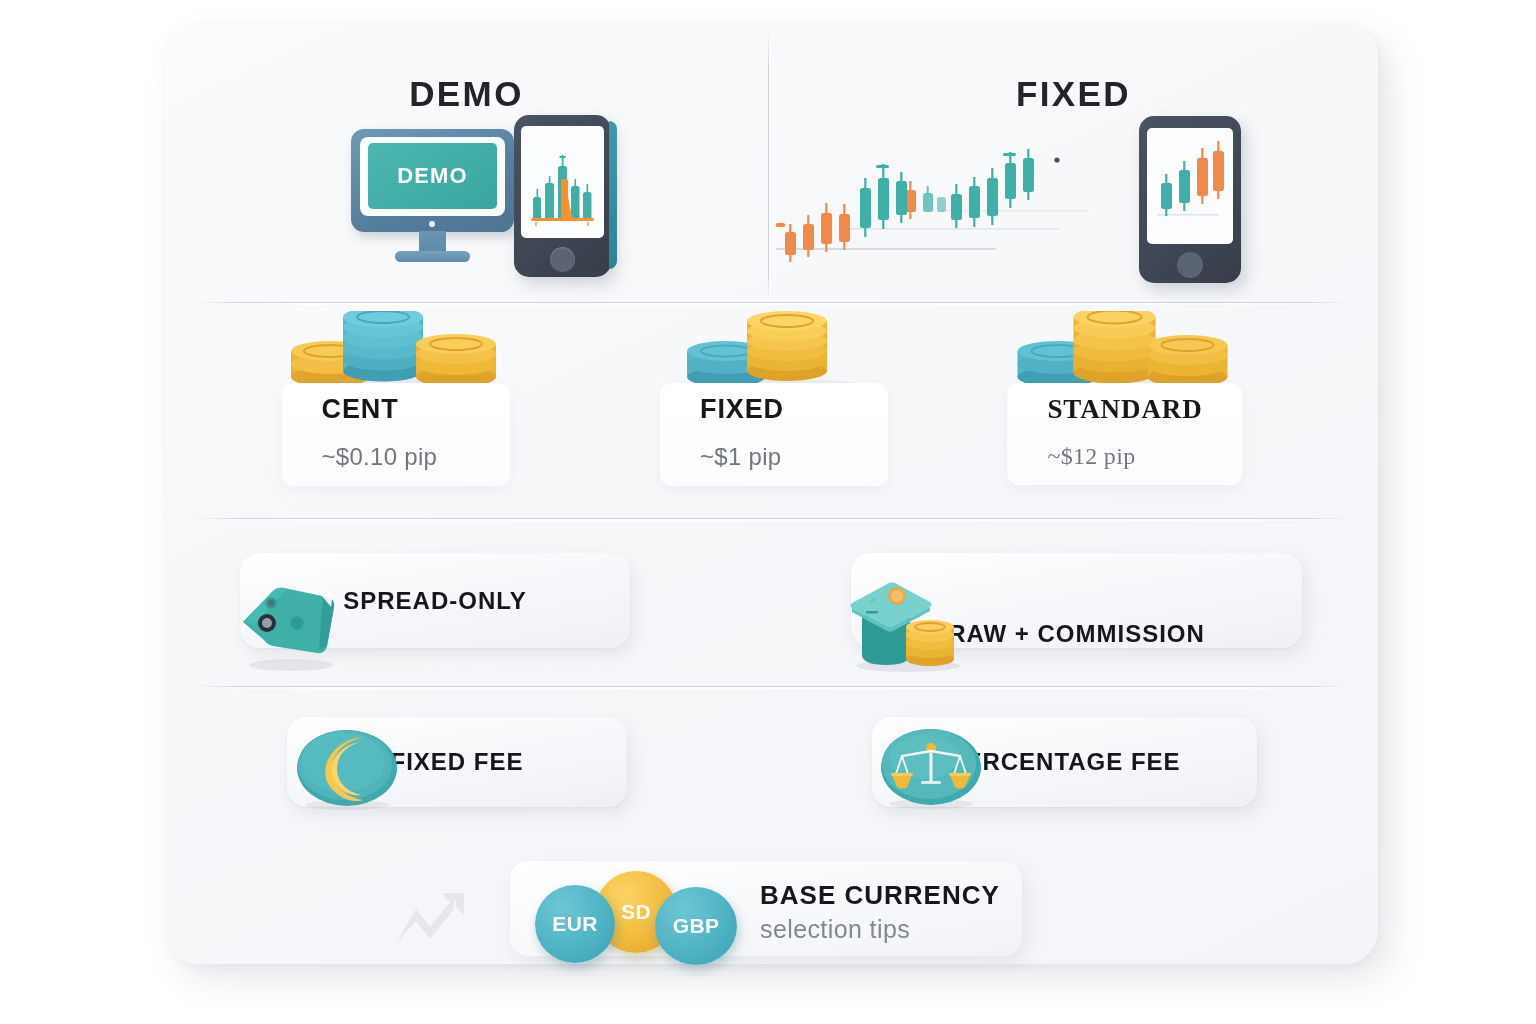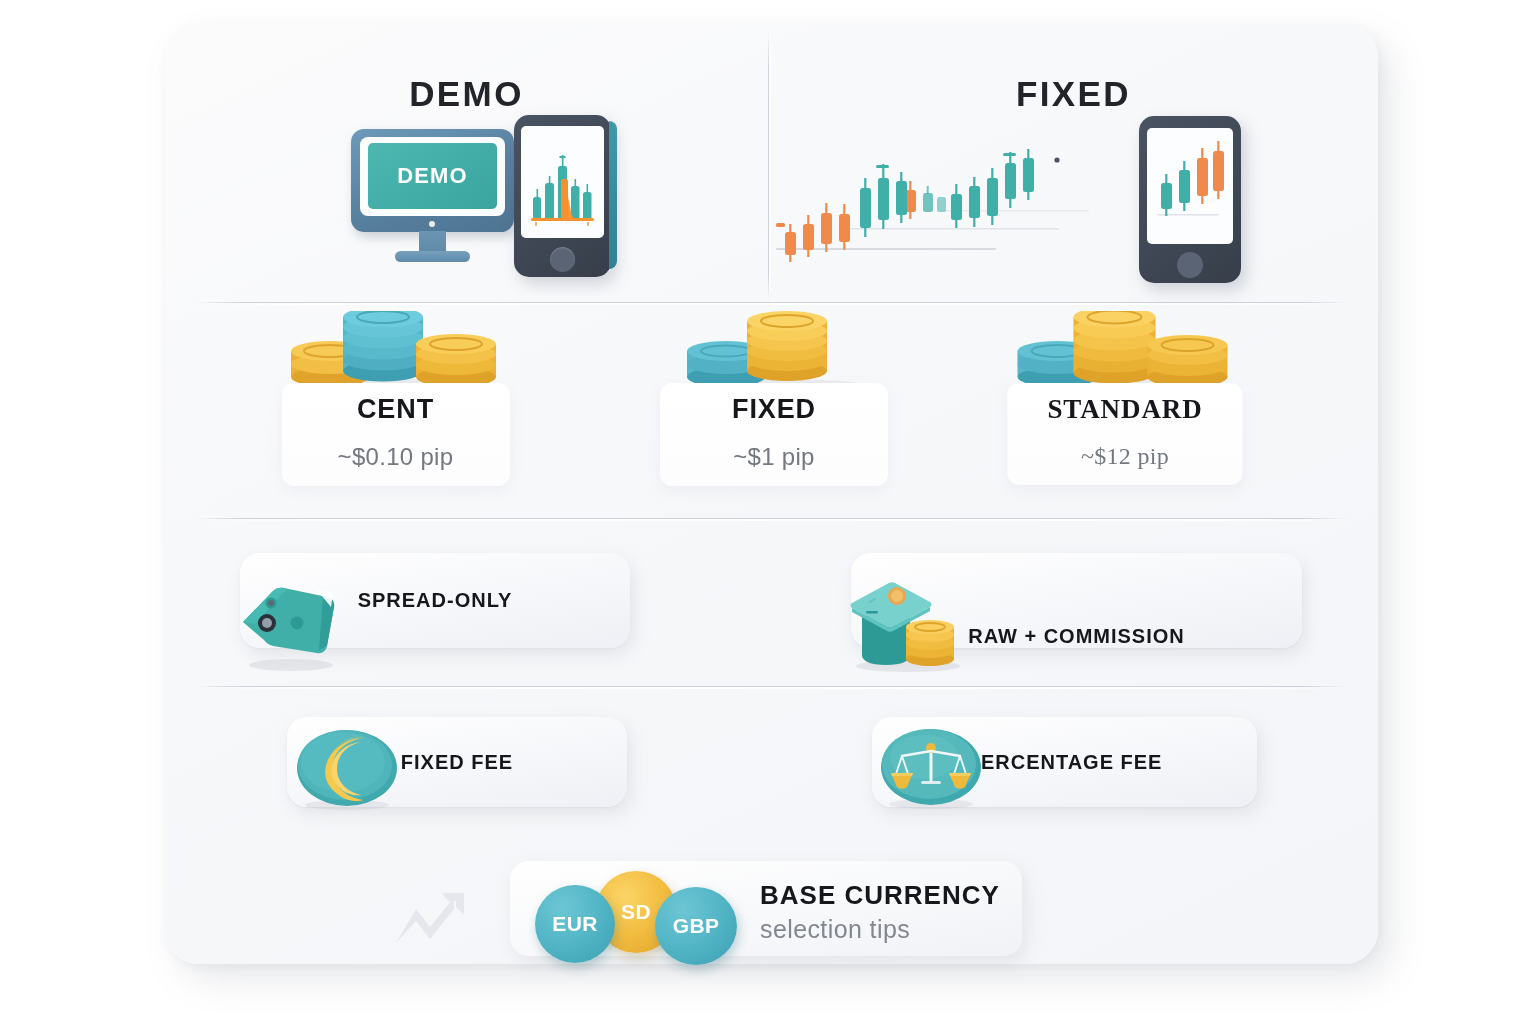--- a/index.html
+++ b/index.html
@@ -135,21 +135,20 @@
   #tier-cent{ left:41px;  width:379px; }
   #tier-micro{ left:420px; width:378px; }
   #tier-standard{ left:750px; width:420px;font-family:Liberation Serif, serif; }
 
   .tier-label-card{
     position:absolute; top:80px; left:50%; transform:translateX(-50%);
     padding:11px 40px 15px;
     background:linear-gradient(180deg,#ffffff 0%,#fdfdfe 100%);
     border-radius:12px;
     box-shadow:0 5px 14px rgba(150,156,172,0.10);
-    text-align:center;
     min-width:228px;
   }
   .tier-name{
     font-size:27px; font-weight:bold; letter-spacing:0.9px; color:#15171b;
     line-height:1.12;
   }
   .tier-pip{
     margin-top:19px;
     font-size:24px; color:#73787f; letter-spacing:0.3px;
   }
@@ -163,21 +162,21 @@
   .pill{
     position:absolute;
     background:linear-gradient(170deg,#ffffff 0%,#f6f7fa 55%,#eef0f5 100%);
     border-radius:20px;
     box-shadow:
       4px 7px 17px rgba(140,147,163,0.18),
       0 1px 2px rgba(140,147,163,0.10);
     display:flex; align-items:center; justify-content:center;
   }
   .pill-text{
-    font-size:20px; font-weight:bold; letter-spacing:1.0px; color:#15171b;
+    font-size:24px; font-weight:bold; letter-spacing:1.0px; color:#15171b;
     text-align:center;
   }
   .plus-sep{
     position:absolute;
     font-size:34px; font-weight:500; color:#2b2d33;
     line-height:1;
   }
 
   #pill-spread   { left:75px;  top:34px;  width:390px; height:95px; }
   #pill-raw      { left:686px; top:34px;  width:451px; height:95px;align-items:flex-end; }

